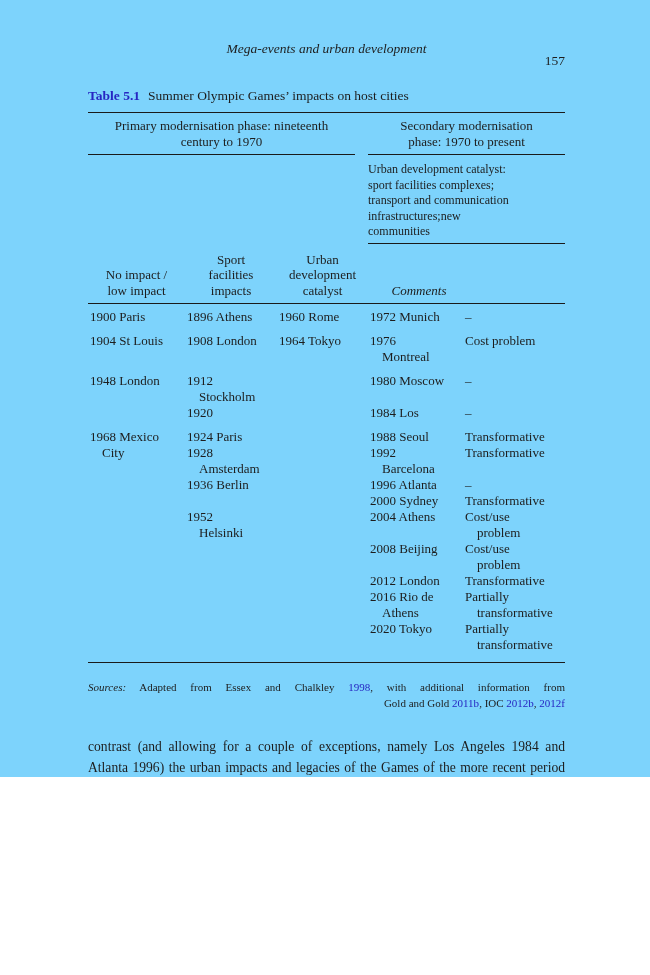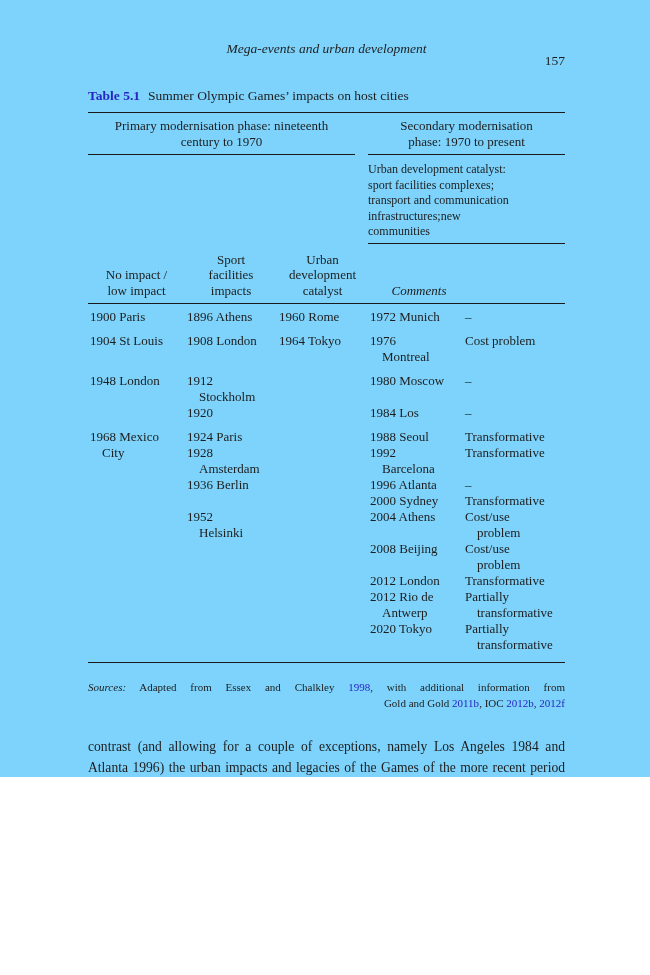--- a/index.html
+++ b/index.html
@@ -196,28 +196,28 @@
           <div class="tcell c0"></div>
           <div class="tcell c1"></div>
           <div class="tcell c2"></div>
           <div class="tcell c3">2012 London</div>
           <div class="tcell c4">Transformative</div>
         </div>
         <div class="trow">
           <div class="tcell c0"></div>
           <div class="tcell c1"></div>
           <div class="tcell c2"></div>
-          <div class="tcell c3">2012 Rio de</div>
+          <div class="tcell c3">2016 Rio de</div>
           <div class="tcell c4">Partially</div>
         </div>
         <div class="trow">
           <div class="tcell c0"></div>
           <div class="tcell c1"></div>
           <div class="tcell c2"></div>
-          <div class="tcell c3 ind">Antwerp</div>
+          <div class="tcell c3 ind">Athens</div>
           <div class="tcell c4 ind">transformative</div>
         </div>
         <div class="trow">
           <div class="tcell c0"></div>
           <div class="tcell c1"></div>
           <div class="tcell c2"></div>
           <div class="tcell c3">2020 Tokyo</div>
           <div class="tcell c4">Partially</div>
         </div>
         <div class="trow">

